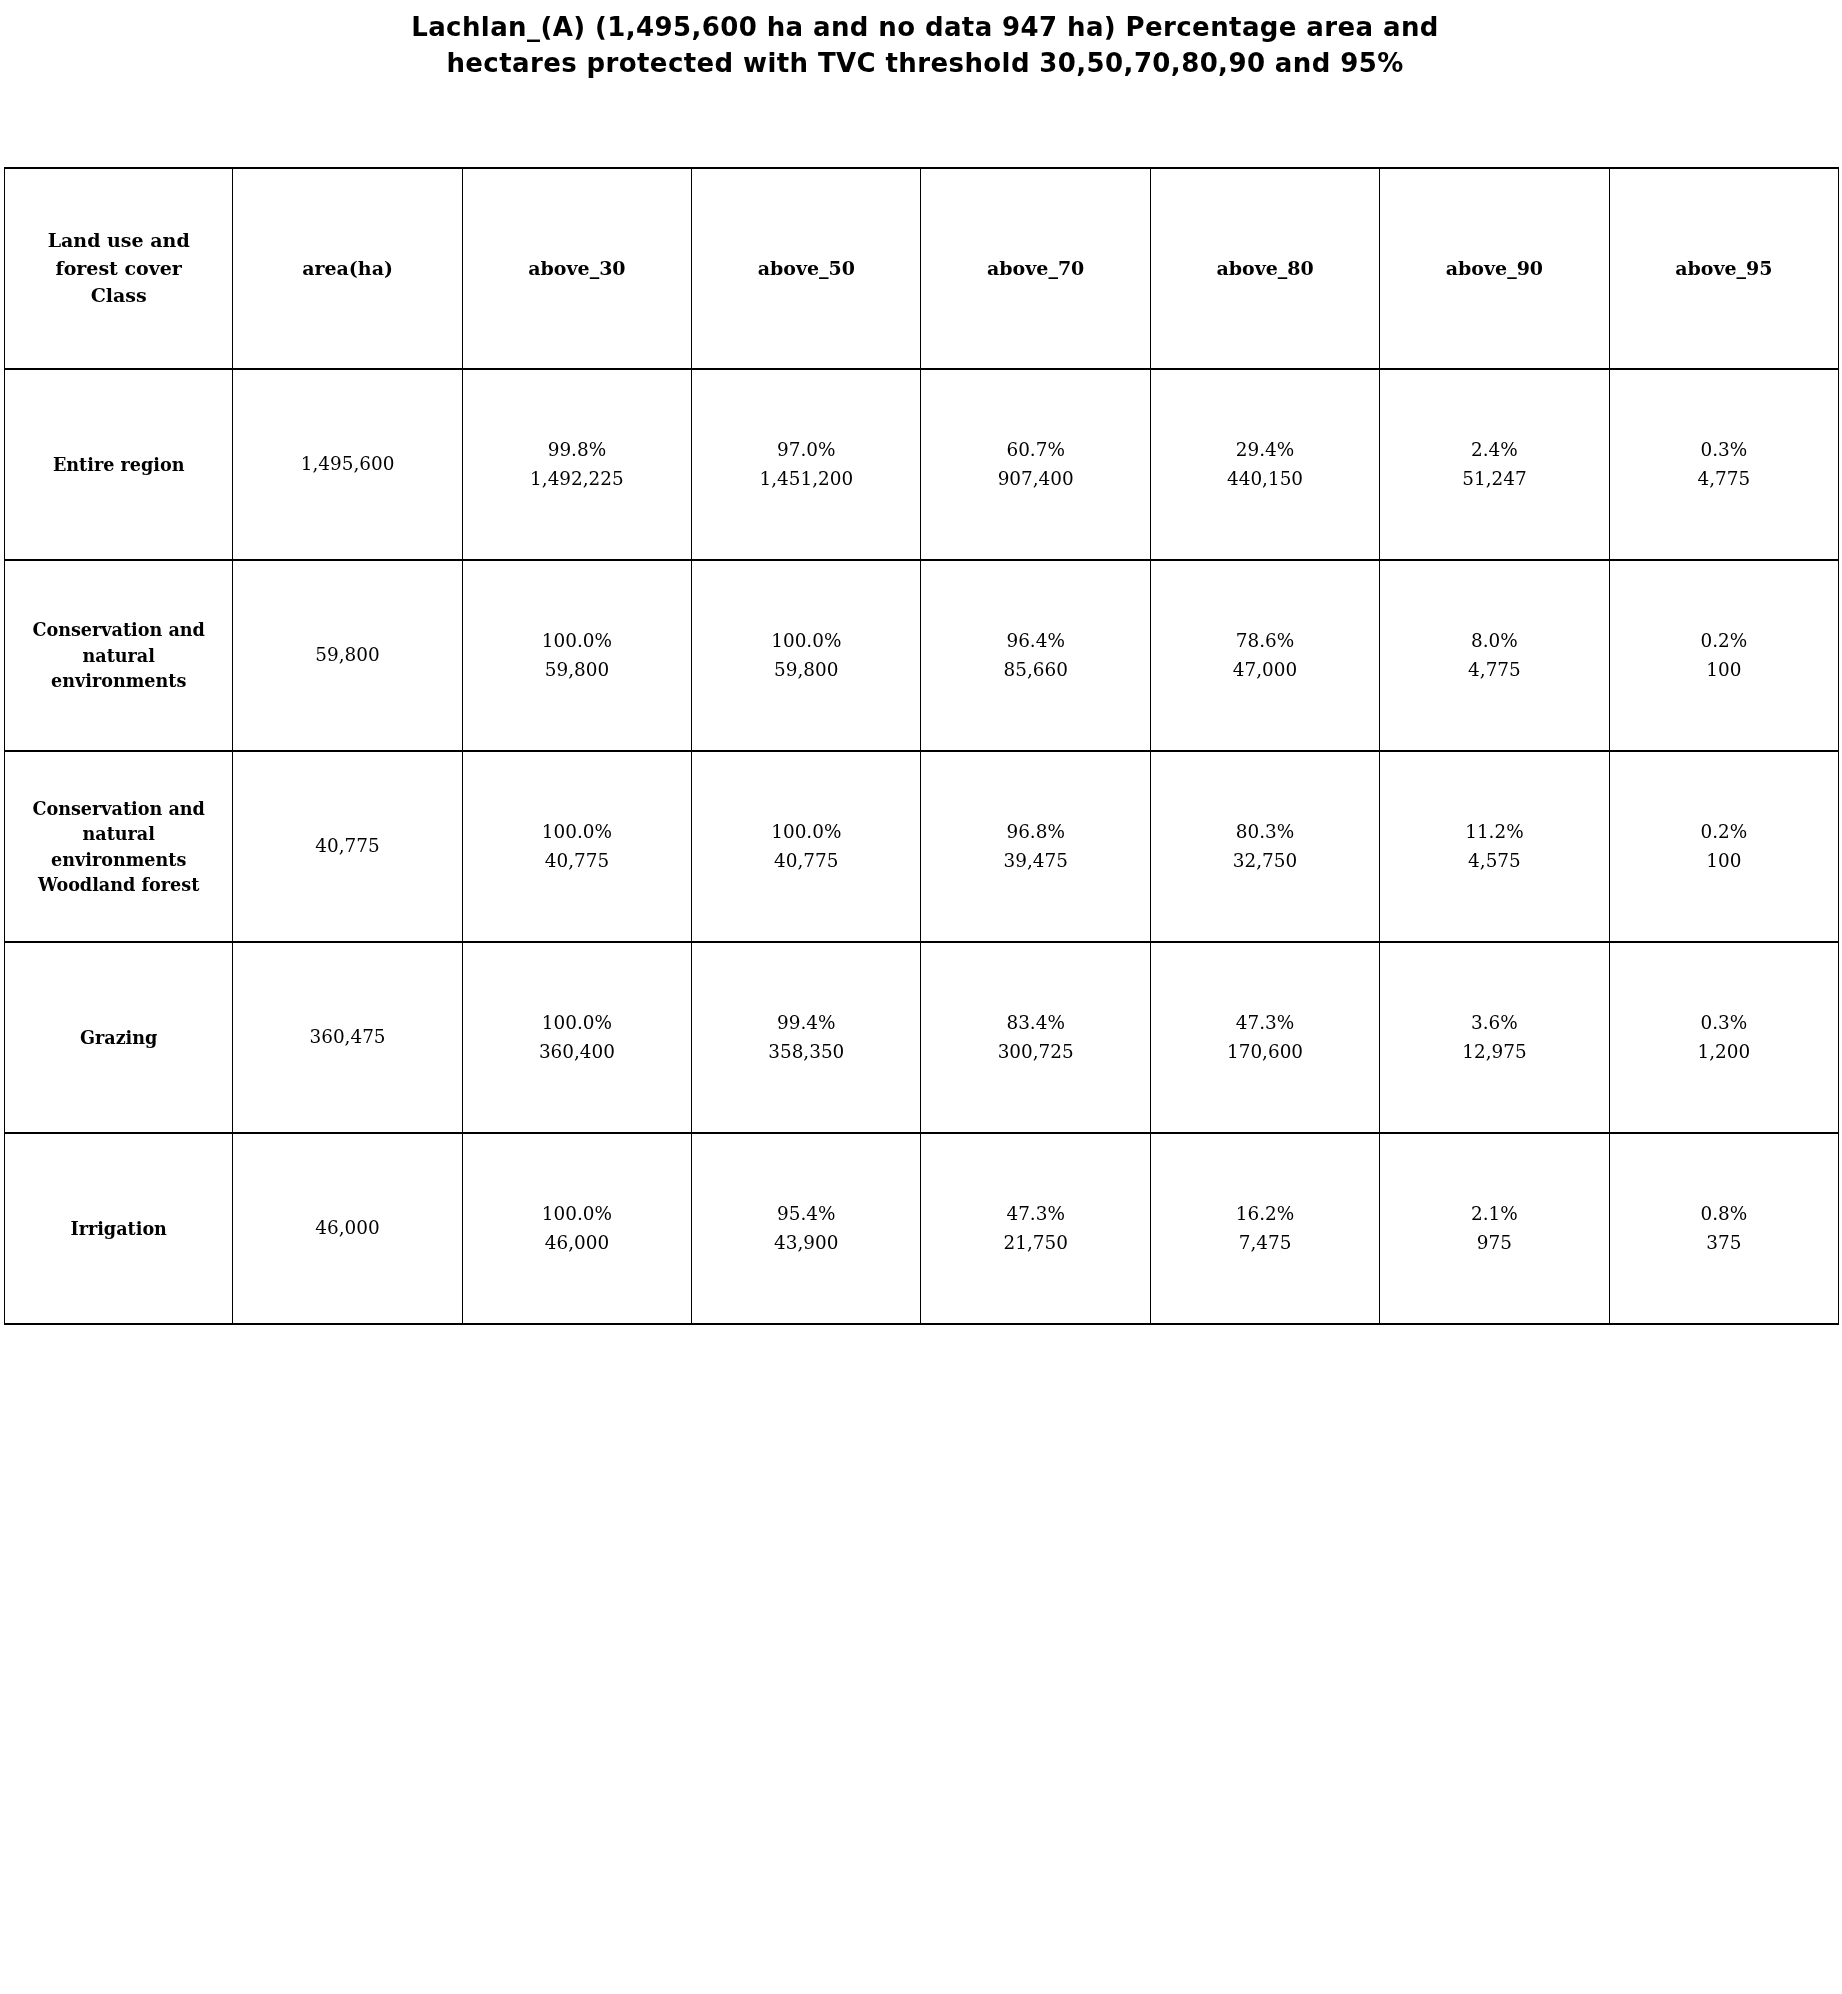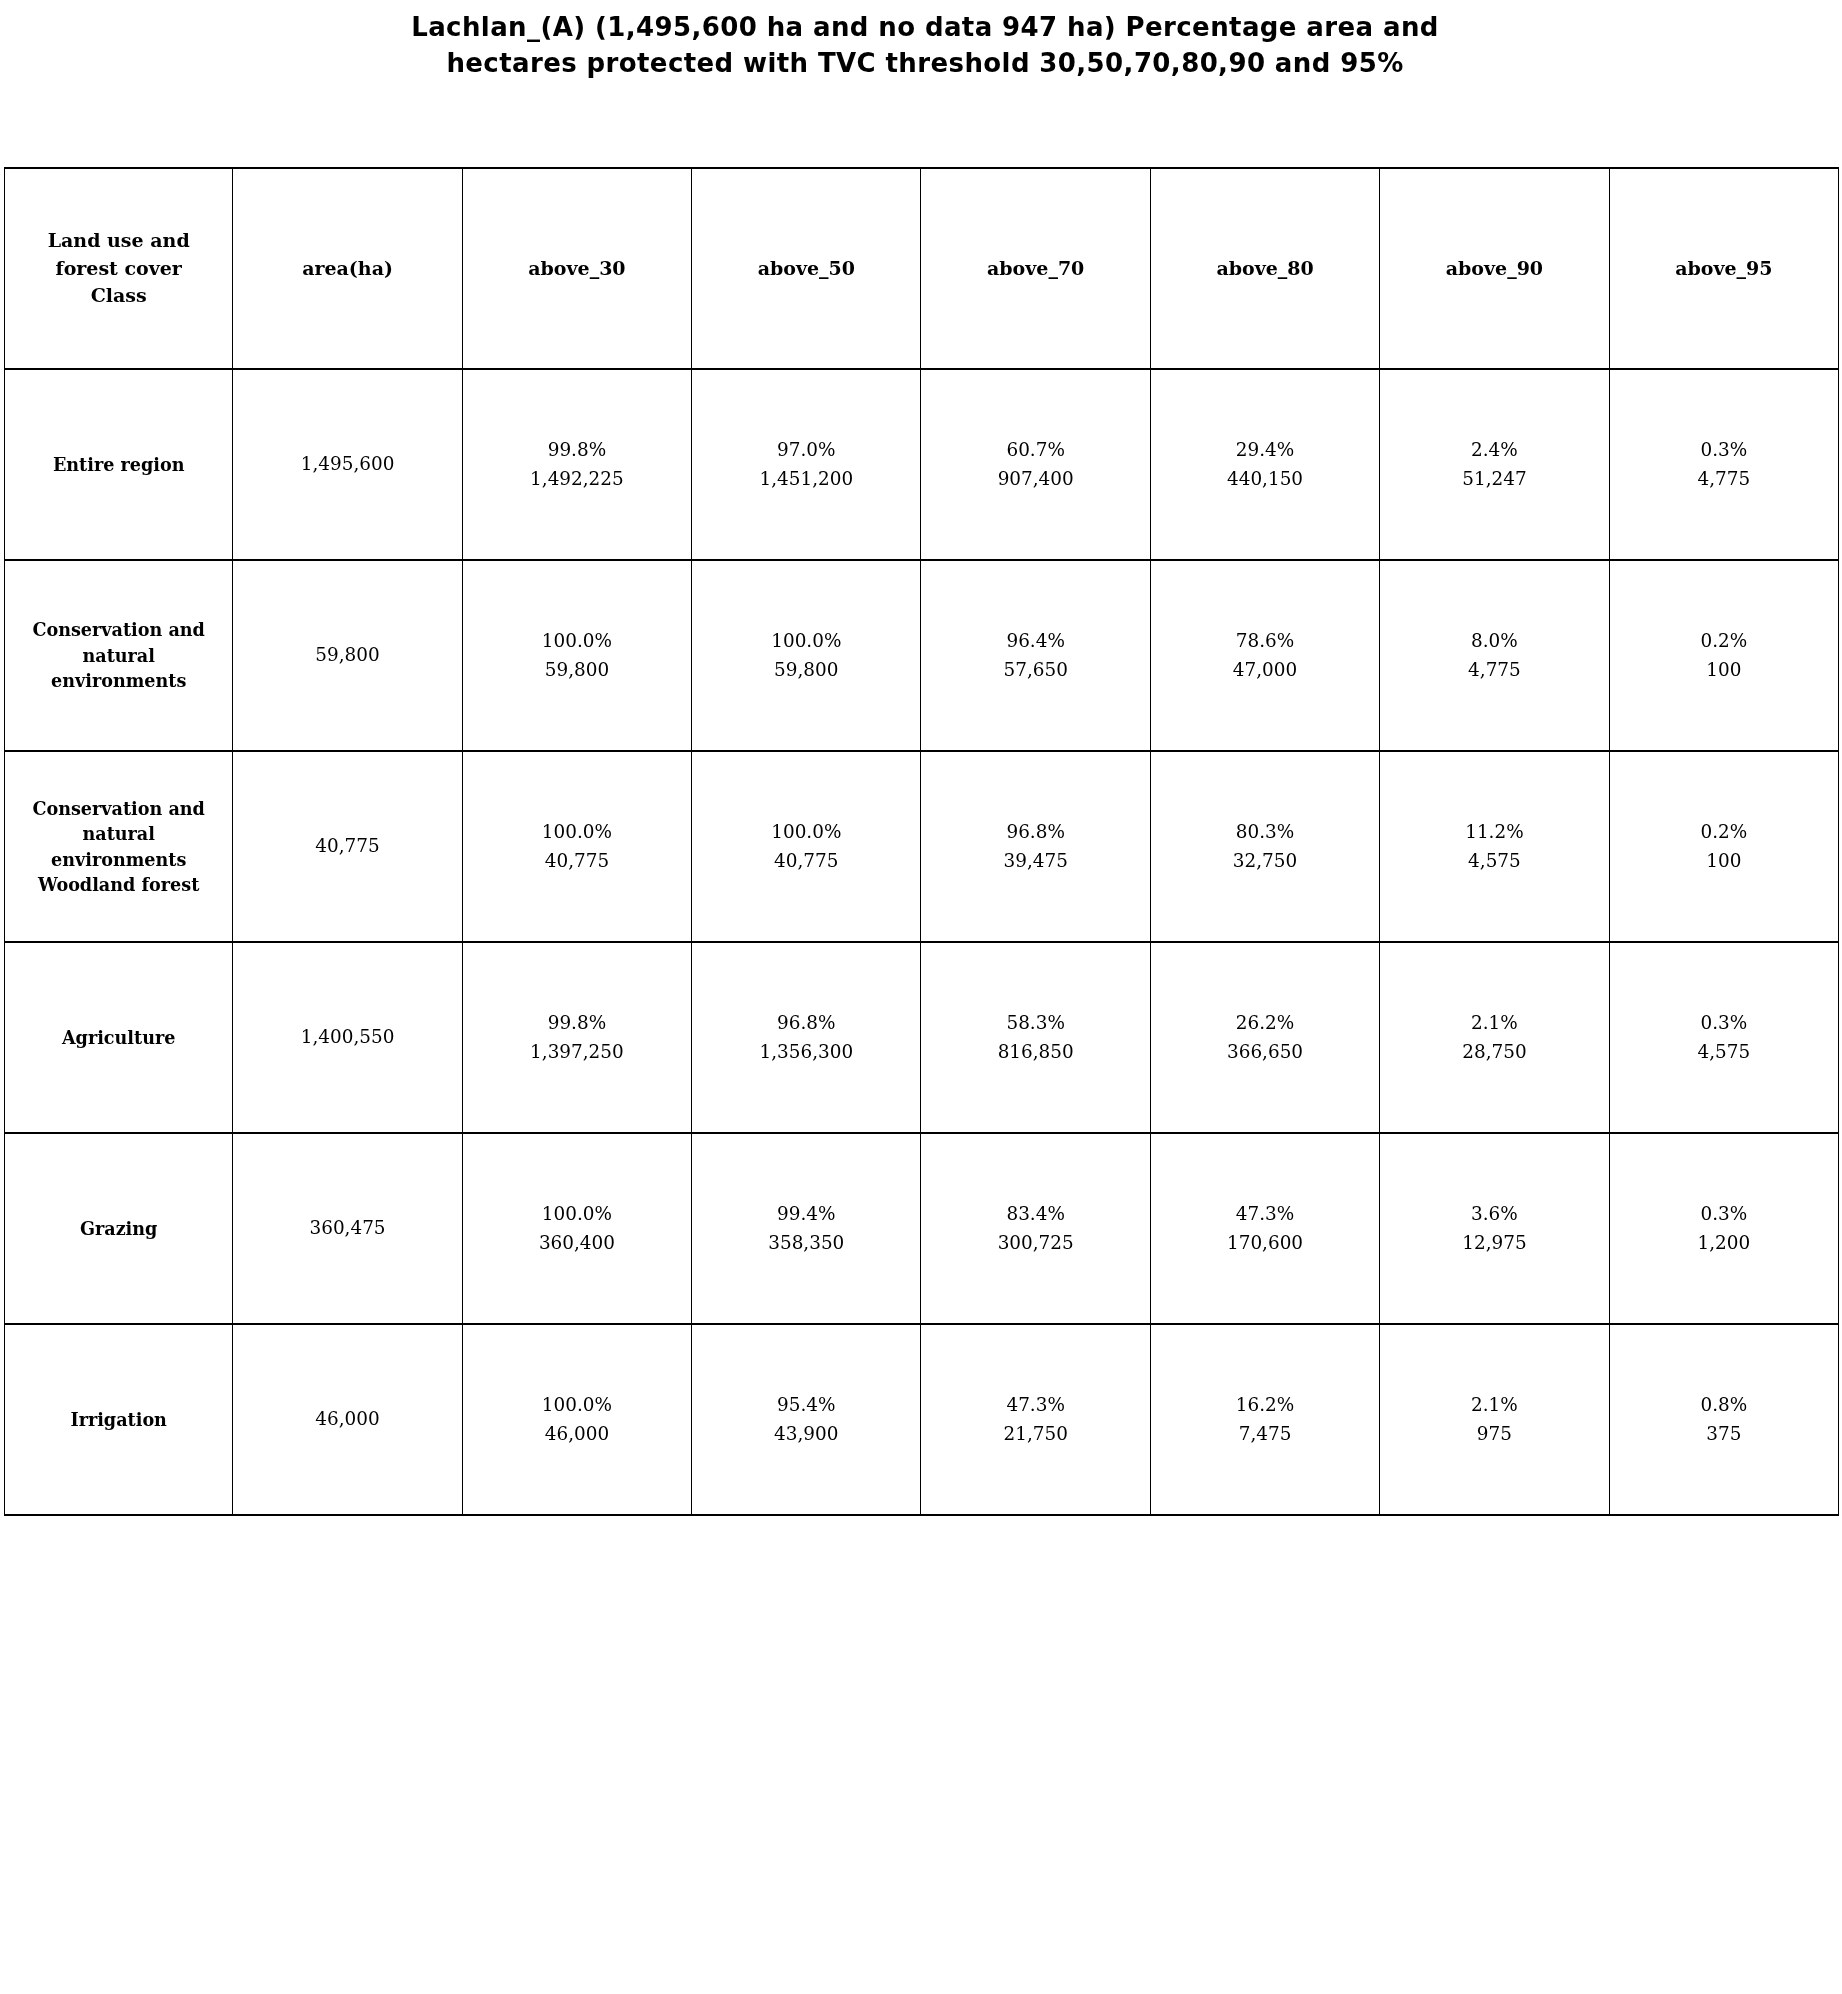--- a/index.html
+++ b/index.html
@@ -105,21 +105,21 @@
     <tr>
       <th>Conservation and
 natural
 environments</th>
       <td>59,800</td>
       <td>100.0%
 59,800</td>
       <td>100.0%
 59,800</td>
       <td>96.4%
-57,650</td>
+85,660</td>
       <td>78.6%
 47,000</td>
       <td>8.0%
 4,775</td>
       <td>0.2%
 100</td>
     </tr>
     <tr>
       <th>Conservation and
 natural
@@ -131,36 +131,20 @@
       <td>100.0%
 40,775</td>
       <td>96.8%
 39,475</td>
       <td>80.3%
 32,750</td>
       <td>11.2%
 4,575</td>
       <td>0.2%
 100</td>
-    </tr>
-    <tr>
-      <th>Agriculture</th>
-      <td>1,400,550</td>
-      <td>99.8%
-1,397,250</td>
-      <td>96.8%
-1,356,300</td>
-      <td>58.3%
-816,850</td>
-      <td>26.2%
-366,650</td>
-      <td>2.1%
-28,750</td>
-      <td>0.3%
-4,575</td>
     </tr>
     <tr>
       <th>Grazing</th>
       <td>360,475</td>
       <td>100.0%
 360,400</td>
       <td>99.4%
 358,350</td>
       <td>83.4%
 300,725</td>

